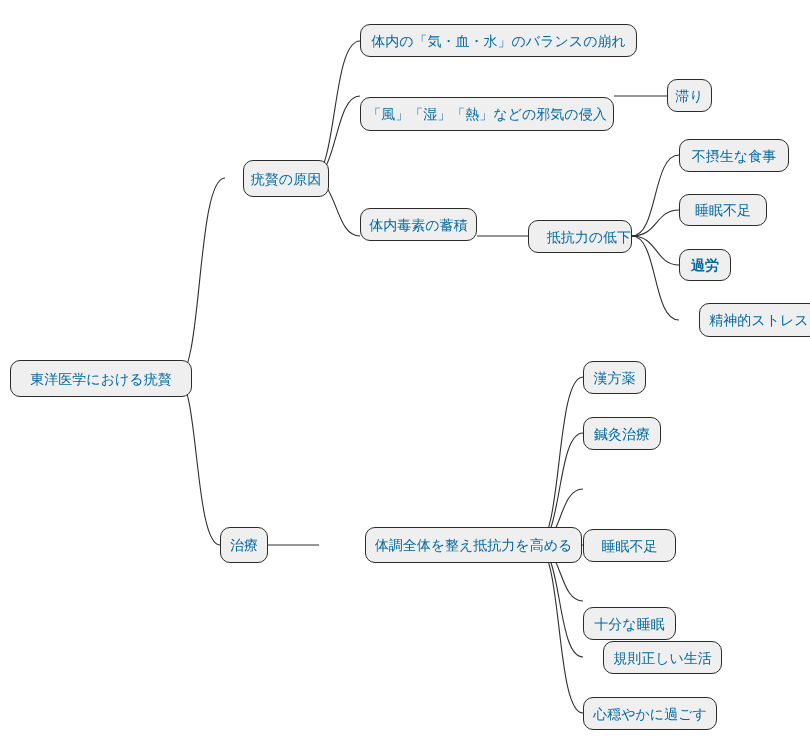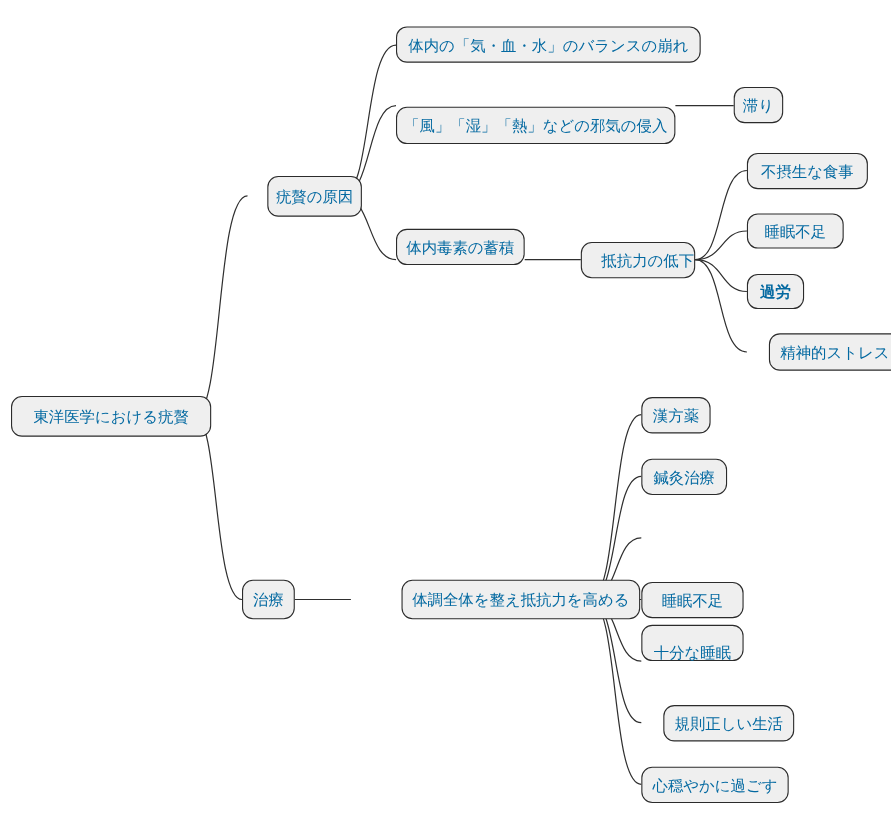--- a/index.html
+++ b/index.html
@@ -125,21 +125,21 @@
 
   <div class="node" style="left:583px; top:417px; width:78px; height:33px;">
     <span>鍼灸治療</span>
   </div>
 
 
   <div class="node" style="left:583px; top:529px; width:93px; height:33px;">
     <span>睡眠不足</span>
   </div>
 
-  <div class="node" style="left:583px; top:568px; width:93px; height:33px;align-items:flex-end;">
+  <div class="node" style="left:583px; top:607px; width:93px; height:33px;">
     <span>十分な睡眠</span>
   </div>
 
   <div class="node" style="left:583px; top:641px; width:119px; height:33px;margin-left:20px;">
     <span>規則正しい生活</span>
   </div>
 
   <div class="node" style="left:583px; top:697px; width:134px; height:33px;">
     <span>心穏やかに過ごす</span>
   </div>

